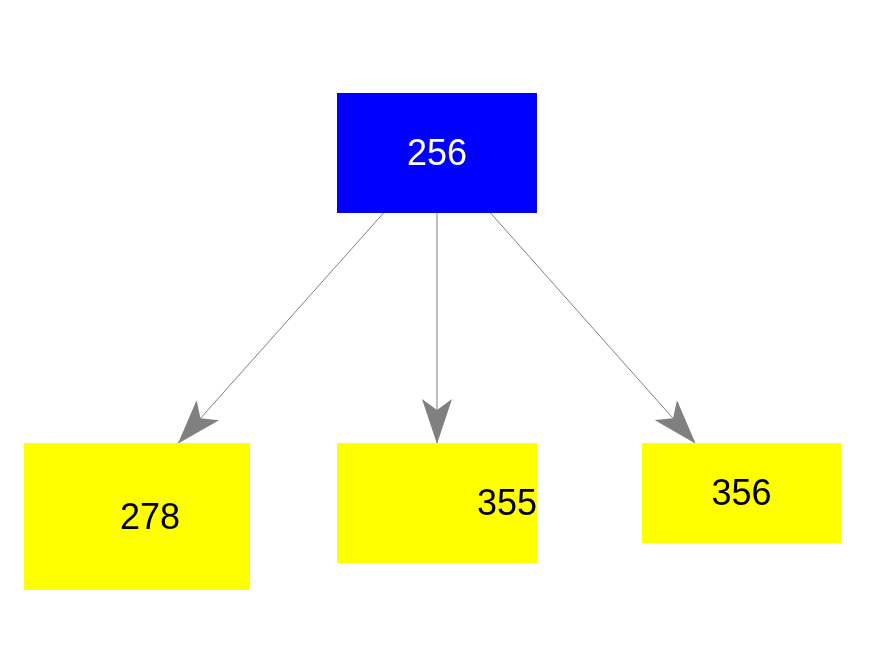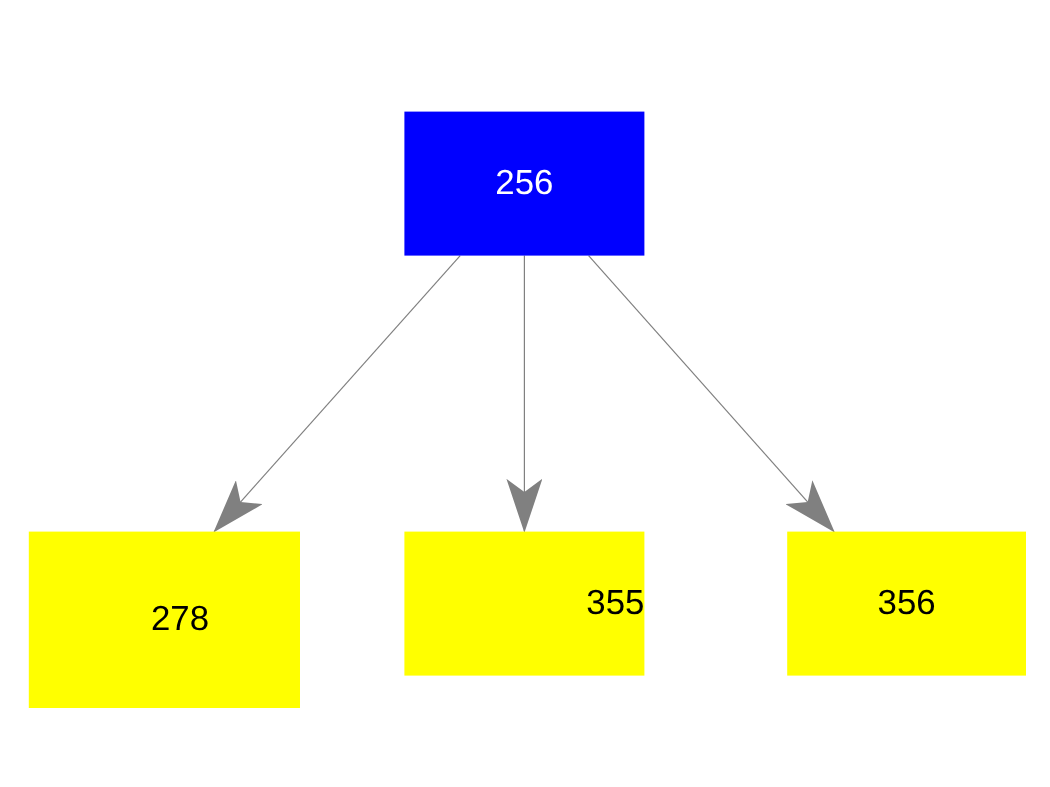--- a/index.html
+++ b/index.html
@@ -23,28 +23,28 @@
     top: 0;
     width: 875px;
     height: 656px;
     pointer-events: none;
   }
   .node {
     position: absolute;
     display: flex;
     align-items: center;
     justify-content: center;
-    font-size: 29px;
+    font-size: 36px;
     line-height: 1;
     user-select: none;
   }
   .node-root   { left: 337px; top:  93px; width: 200px; height: 120px; background: #0000ff; color: #ffffff; }
   .node-child1 { left:  24px; top: 443px; width: 200px; height: 147px; background: #ffff00; color: #000000; padding-left: 26px; }
   .node-child2 { left: 337px; top: 443px; width: 200px; height: 120px; background: #ffff00; color: #000000; justify-content: flex-end; }
-  .node-child3 { left: 656px; top: 443px; width: 199px; height: 120px; background: #ffff00; color: #000000; }
+  .node-child3 { left: 642px; top: 443px; width: 199px; height: 100px; background: #ffff00; color: #000000; }
   .edge-line {
     stroke-width: 1;
     fill: none;
   }
 </style>
 </head>
 <body>
 
 <div class="canvas">
 

